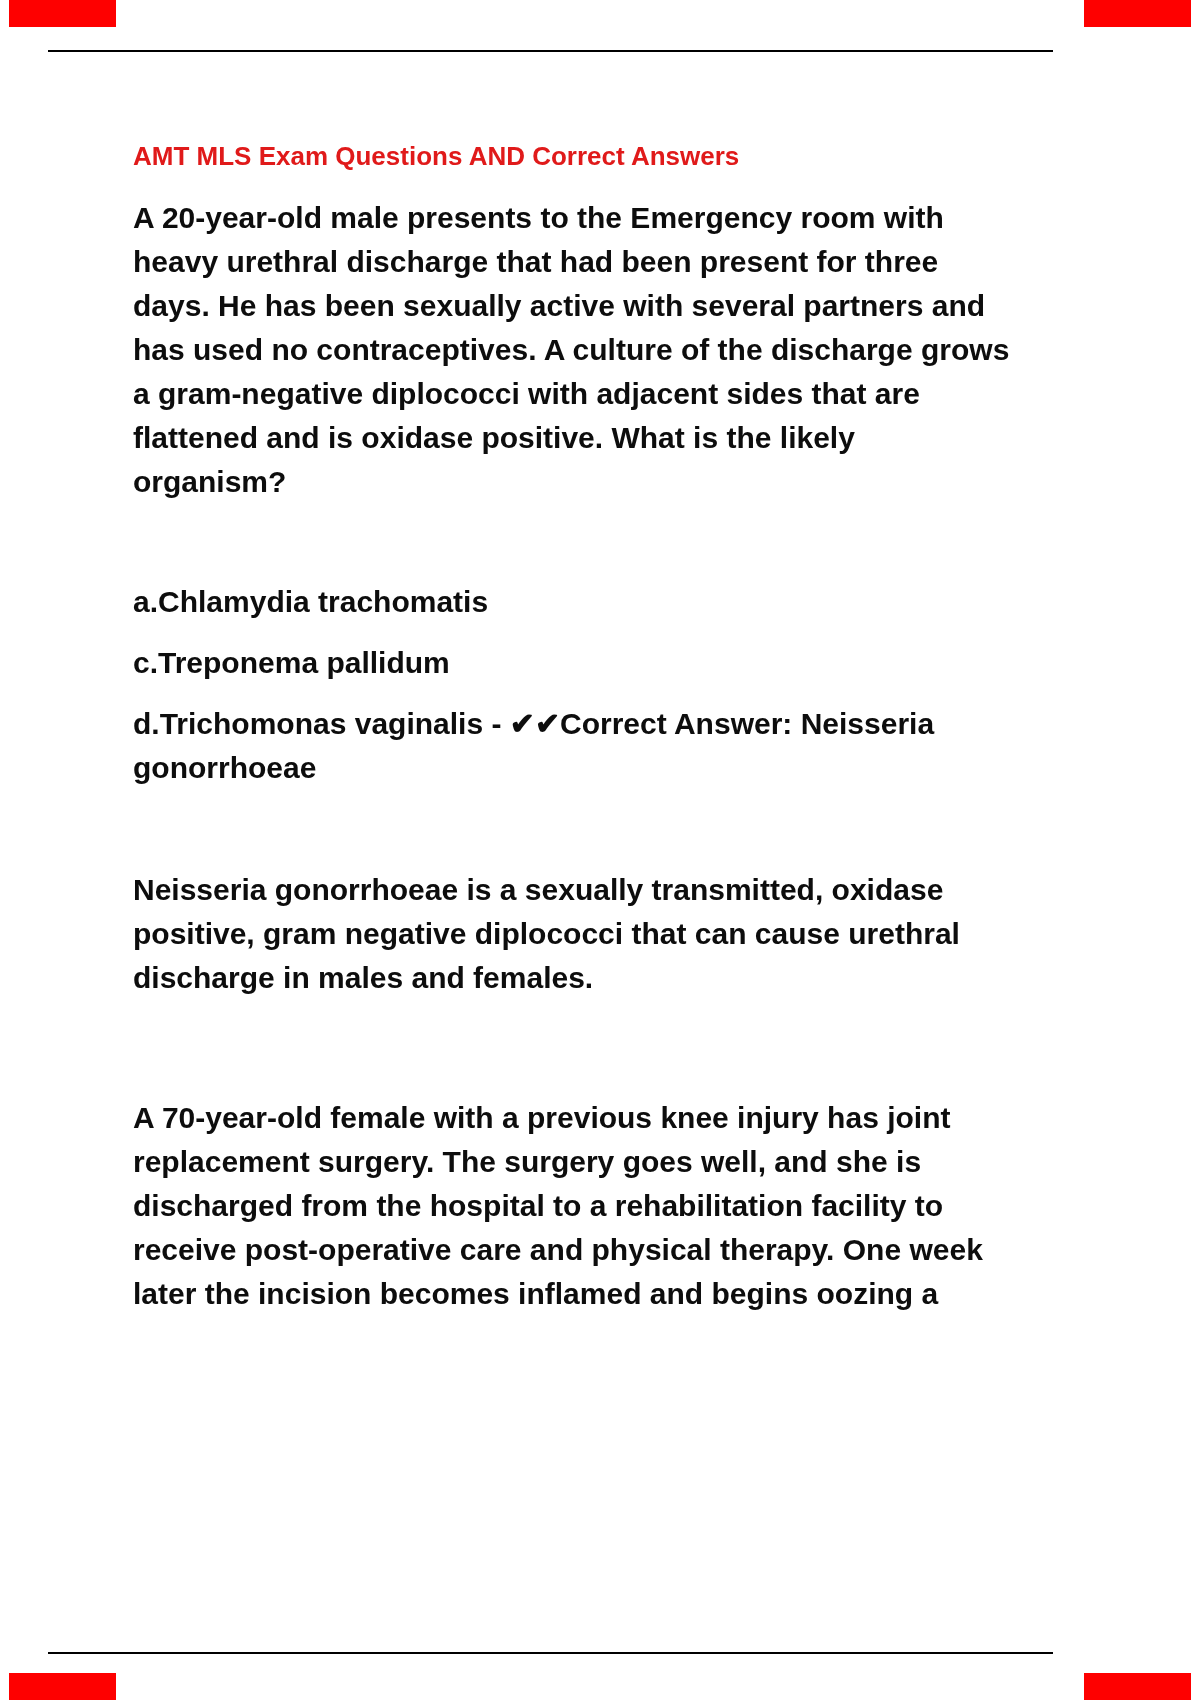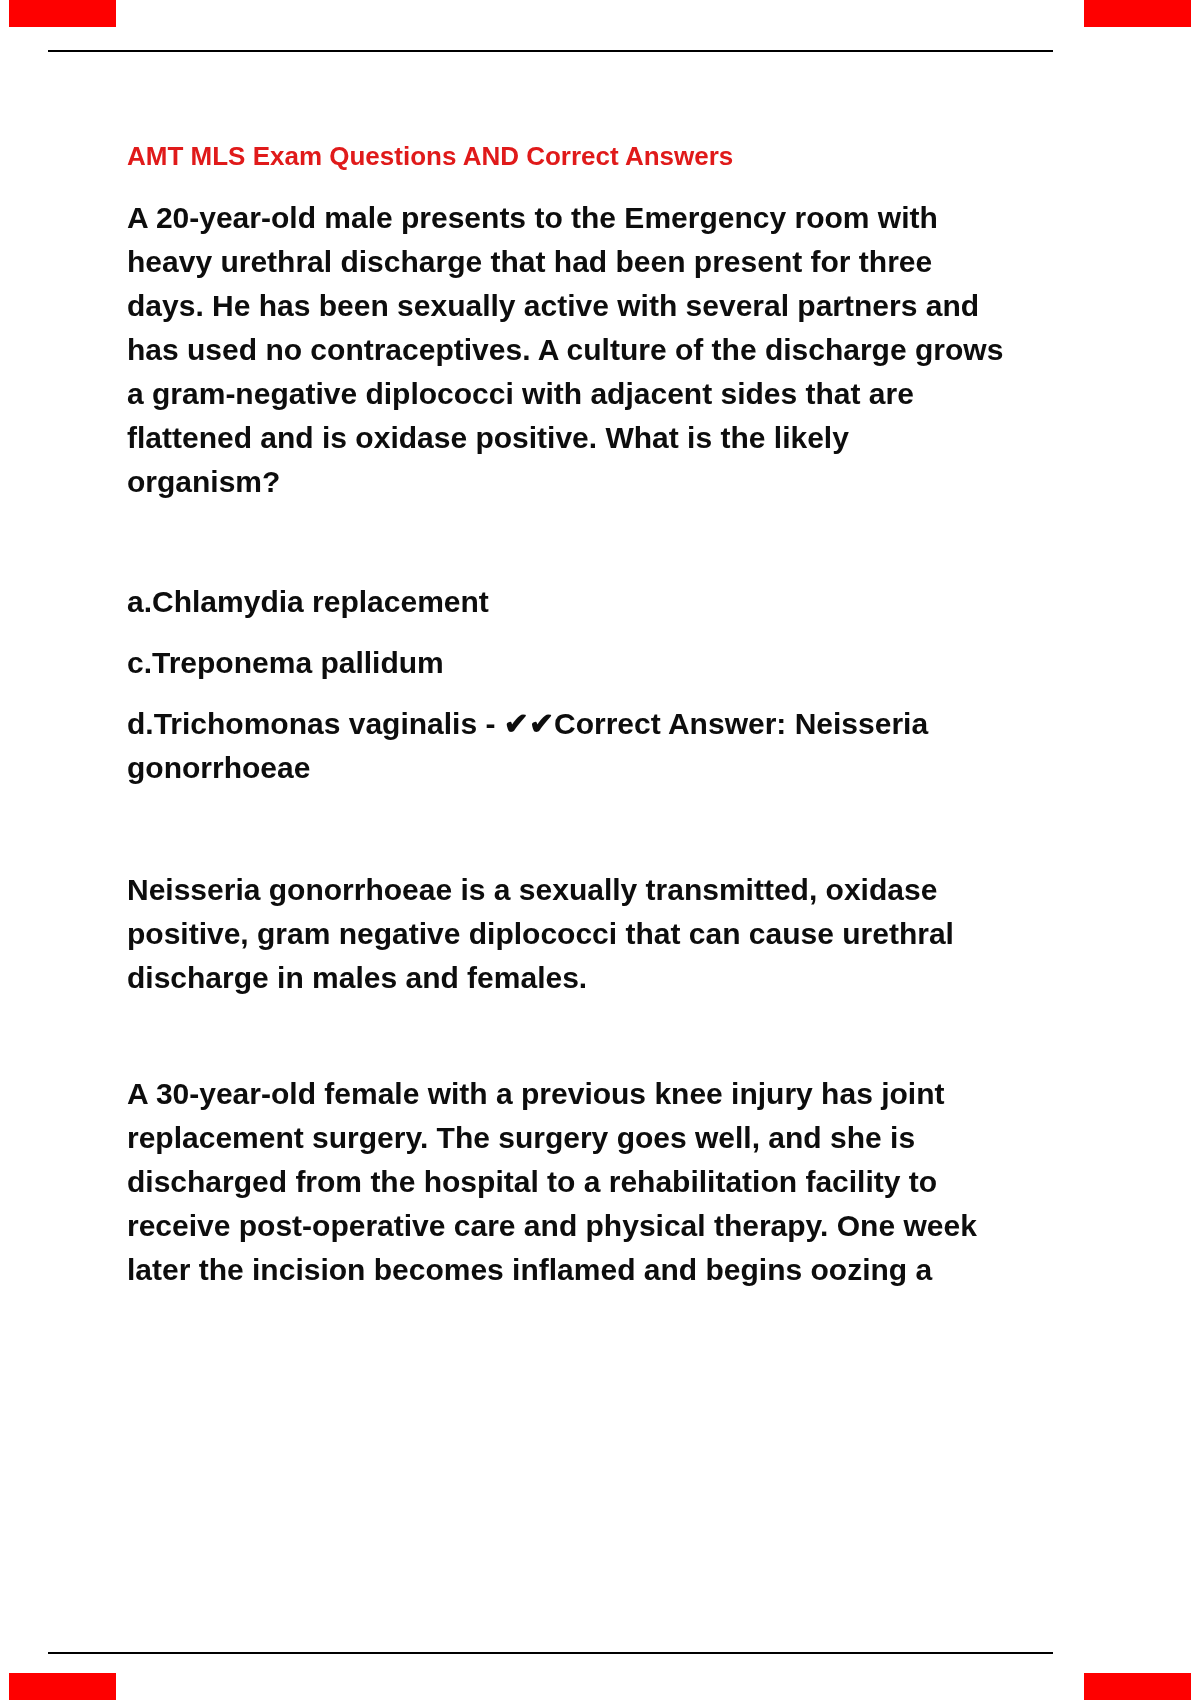--- a/index.html
+++ b/index.html
@@ -32,64 +32,64 @@
     left: 48px;
     width: 1005px;
     height: 2px;
     background: #000000;
   }
   .rule-top { top: 50px; }
   .rule-bottom { top: 1652px; }
   .content {
     position: absolute;
     top: 138px;
-    left: 127px;
+    left: 133px;
     width: 880px;
   }
   .title {
     margin: 0 0 22px 0;
     font-size: 26px;
     line-height: 36px;
     font-weight: 700;
     color: var(--title, #e01a1a);
   }
   .para {
     margin: 0 0 17px 0;
     font-size: 30px;
     line-height: 44px;
     font-weight: 700;
   }
   .question { margin-bottom: 76px; }
   .option { margin-bottom: 17px; }
   .option-answer { margin-bottom: 78px; }
-  .explanation { margin-bottom: 72px; }
+  .explanation { margin-bottom: 96px; }
 </style>
 </head>
 <body>
 
 <div class="page">
 
   <div class="bar bar-tl"></div>
   <div class="bar bar-tr"></div>
   <div class="rule rule-top"></div>
 
   <div class="content">
     <h1 class="title">AMT MLS Exam Questions AND Correct Answers</h1>
 
     <p class="para question">A 20-year-old male presents to the Emergency room with heavy urethral discharge that had been present for three days. He has been sexually active with several partners and has used no contraceptives. A culture of the discharge grows a gram-negative diplococci with adjacent sides that are flattened and is oxidase positive. What is the likely organism?</p>
 
-    <p class="para option">a.Chlamydia replacement</p>
+    <p class="para option">a.Chlamydia trachomatis</p>
 
 
     <p class="para option">c.Treponema pallidum</p>
 
     <p class="para option option-answer">d.Trichomonas vaginalis - ✔✔Correct Answer: Neisseria gonorrhoeae</p>
 
     <p class="para explanation">Neisseria gonorrhoeae is a sexually transmitted, oxidase positive, gram negative diplococci that can cause urethral discharge in males and females.</p>
 
-    <p class="para question">A 30-year-old female with a previous knee injury has joint replacement surgery. The surgery goes well, and she is discharged from the hospital to a rehabilitation facility to receive post-operative care and physical therapy. One week later the incision becomes inflamed and begins oozing a</p>
+    <p class="para question">A 70-year-old female with a previous knee injury has joint replacement surgery. The surgery goes well, and she is discharged from the hospital to a rehabilitation facility to receive post-operative care and physical therapy. One week later the incision becomes inflamed and begins oozing a</p>
   </div>
 
   <div class="rule rule-bottom"></div>
   <div class="bar bar-bl"></div>
   <div class="bar bar-br"></div>
 
 </div>
 
 </body></html>

